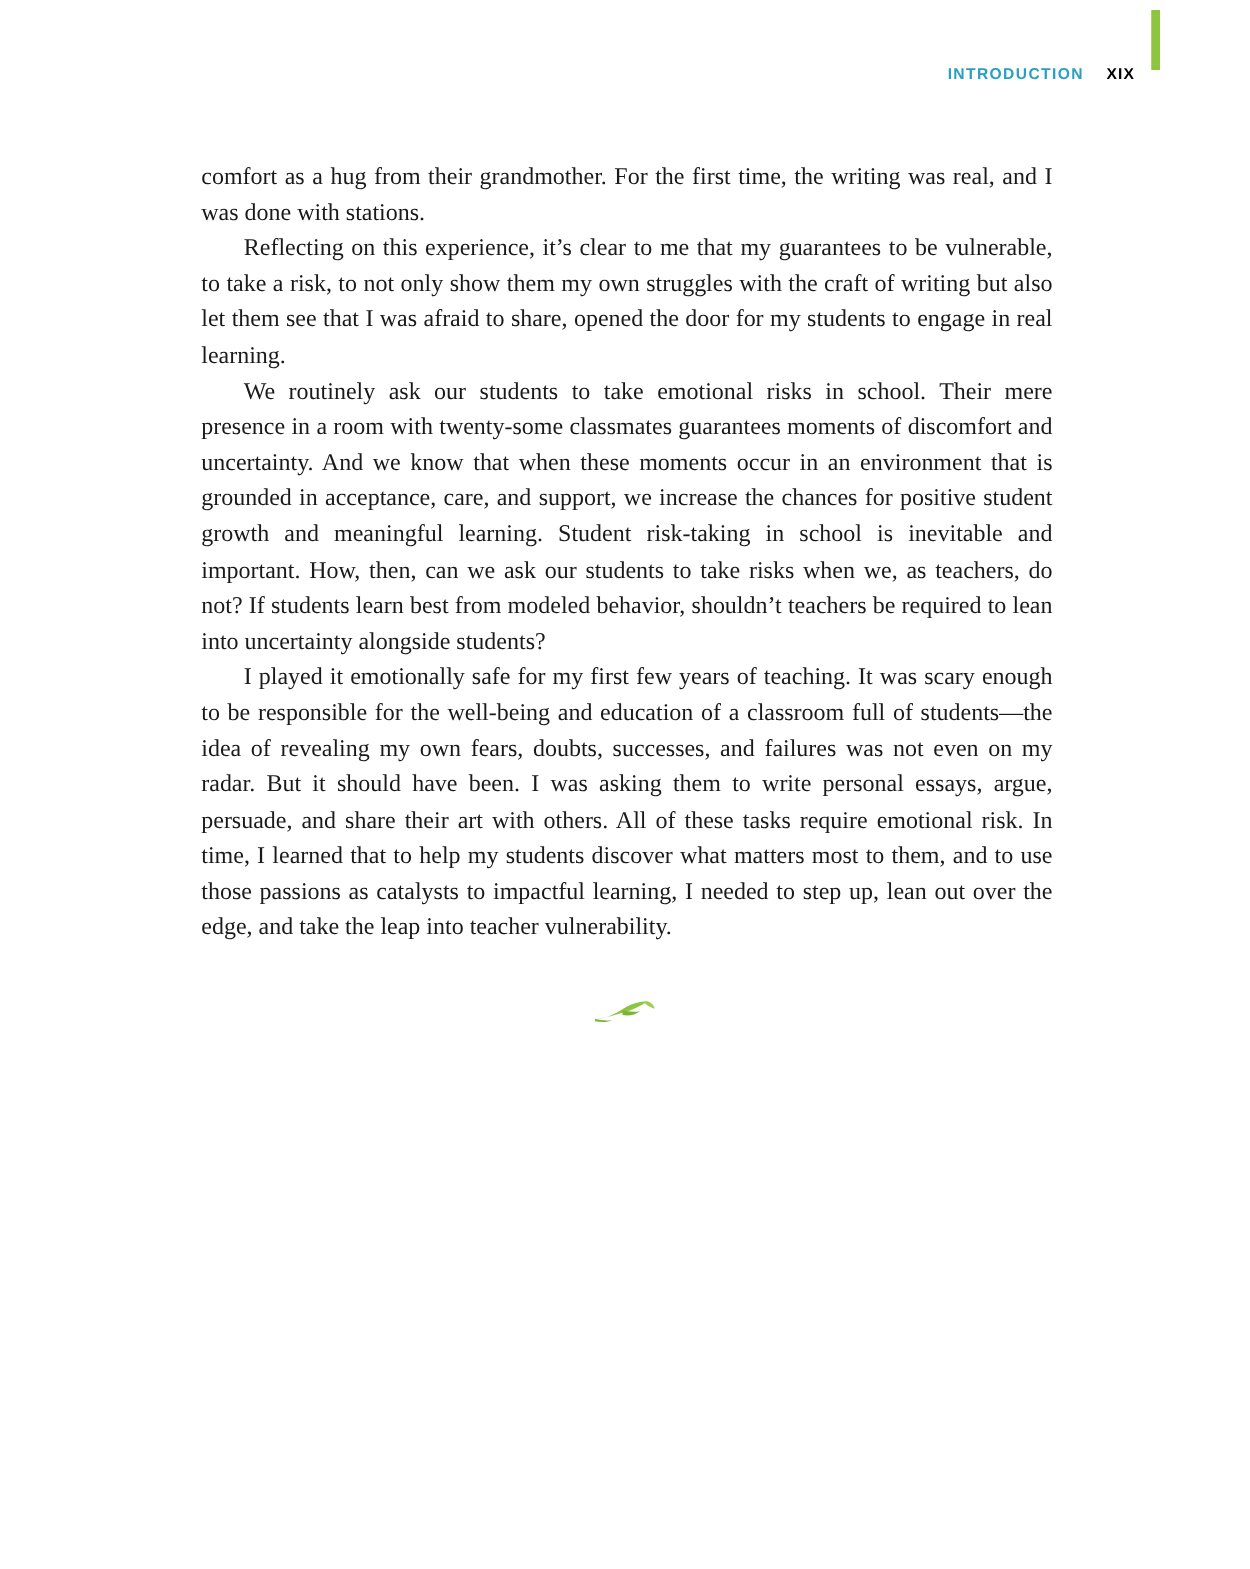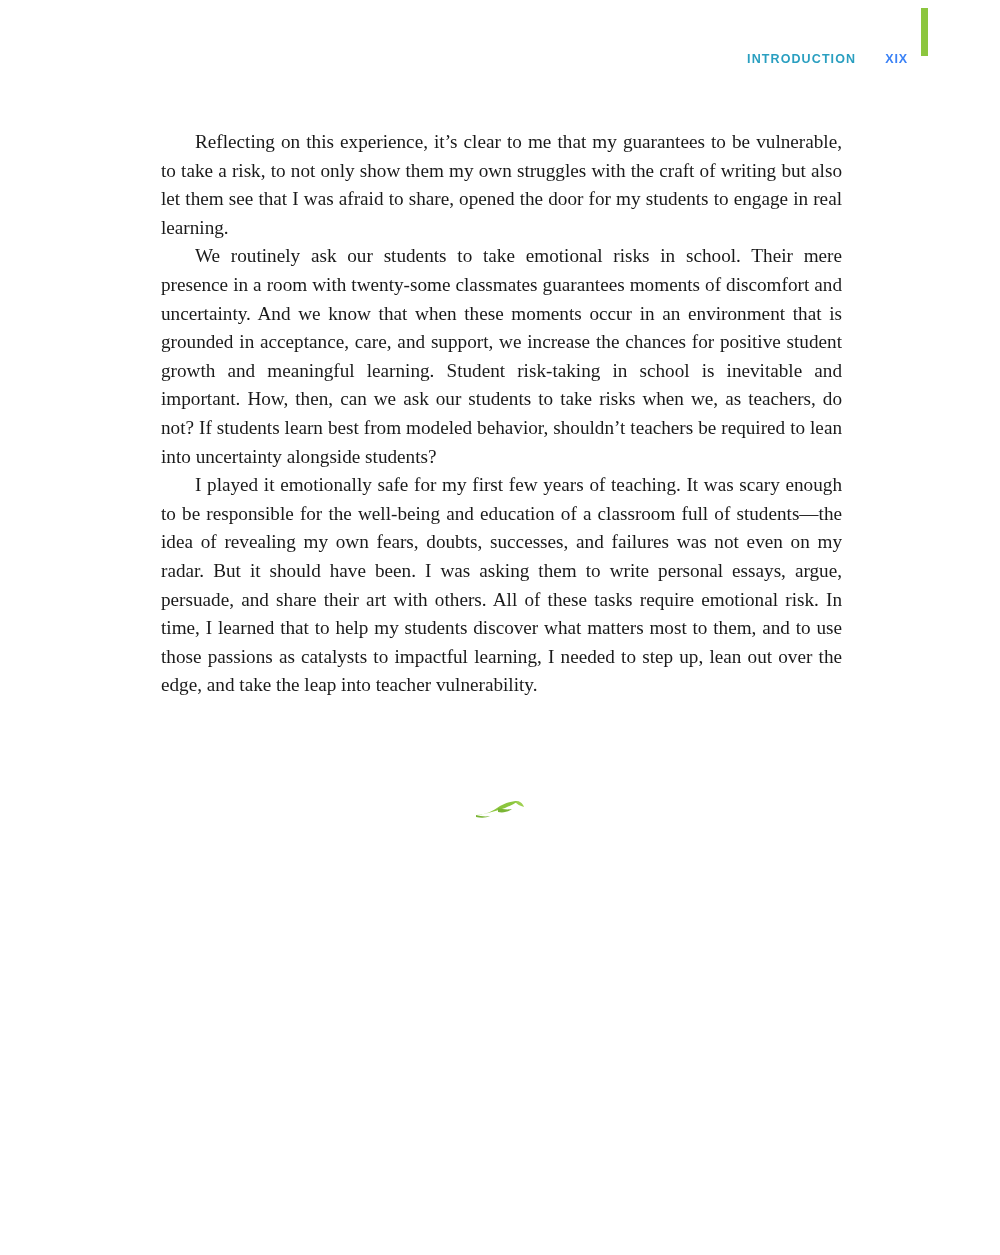--- a/index.html
+++ b/index.html
@@ -45,23 +45,22 @@
     font-size: 12.5px;
     font-weight: bold;
     letter-spacing: 1.1px;
     color: #2a9fc0;
     text-transform: uppercase;
   }
   .header-folio {
     font-size: 12.5px;
     font-weight: bold;
     letter-spacing: 0.9px;
-    color: #3b82f6;
+    color: #000000;
     text-transform: uppercase;
-    margin-left: 11px;
   }
 
   
   .page-body {
     position: absolute;
     top: 128px;
     left: 161px;
     width: 681px;
   }
   .para {
@@ -93,20 +92,21 @@
 
 <div class="header">
   <div class="header-rule"></div>
   <div class="header-text">
     <span class="header-title">INTRODUCTION</span>
     <span class="header-folio">XIX</span>
   </div>
 </div>
 
 <div class="page-body">
+  <p class="para">comfort as a hug from their grandmother. For the first time, the writing was real, and I was done with stations.</p>
   <p class="para indent">Reflecting on this experience, it’s clear to me that my guarantees to be vulnerable, to take a risk, to not only show them my own struggles with the craft of writing but also let them see that I was afraid to share, opened the door for my students to engage in real learning.</p>
   <p class="para indent">We routinely ask our students to take emotional risks in school. Their mere presence in a room with twenty-some classmates guarantees moments of discomfort and uncertainty. And we know that when these moments occur in an environment that is grounded in acceptance, care, and support, we increase the chances for positive student growth and meaningful learning. Student risk-taking in school is inevitable and important. How, then, can we ask our students to take risks when we, as teachers, do not? If students learn best from modeled behavior, shouldn’t teachers be required to lean into uncertainty alongside students?</p>
   <p class="para indent">I played it emotionally safe for my first few years of teaching. It was scary enough to be responsible for the well-being and education of a classroom full of students—the idea of revealing my own fears, doubts, successes, and failures was not even on my radar. But it should have been. I was asking them to write personal essays, argue, persuade, and share their art with others. All of these tasks require emotional risk. In time, I learned that to help my students discover what matters most to them, and to use those passions as catalysts to impactful learning, I needed to step up, lean out over the edge, and take the leap into teacher vulnerability.</p>
 </div>
 
 <div class="ornament">
   <span>
     <svg width="52" height="22" viewBox="0 0 52 22" aria-hidden="true">
       <path d="M2 17 C10 17 17 14 23 10 C29 6 36 3 44 3 C40 6 36 8 31 10 C25 12 18 14 10 16 Z" fill="#8cc63e"></path>
       <path d="M24 10 C28 11 33 12 38 11 C34 14 29 15 24 14 Z" fill="#7ab534"></path>

